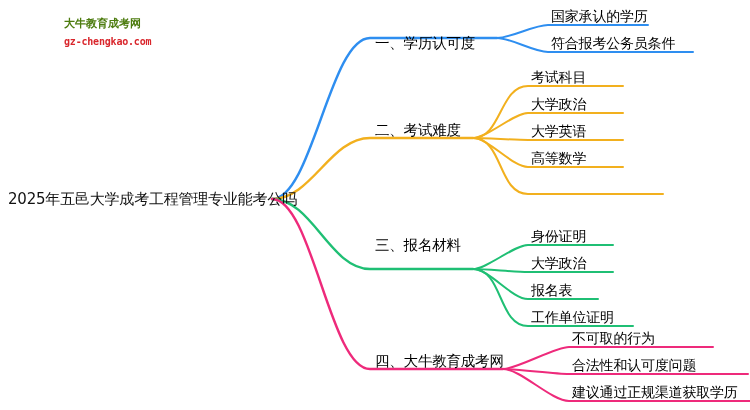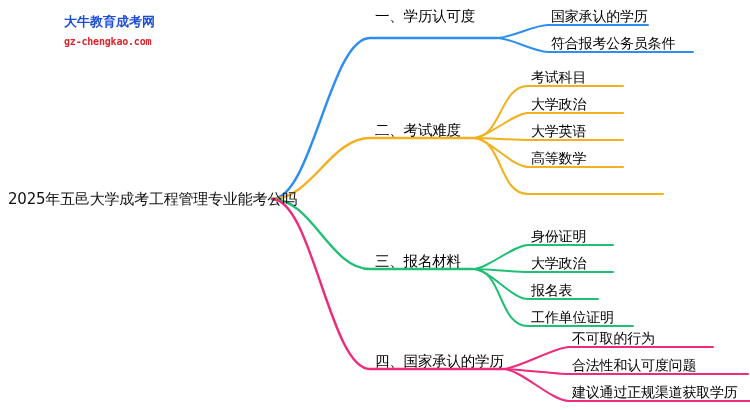--- a/index.html
+++ b/index.html
@@ -44,24 +44,24 @@
     width: 48px;
     height: 46px;
   }
   .logo-text-wrap {
     position: absolute;
     left: 52px;
     top: 4px;
     width: 140px;
   }
   .logo-title {
-    font-family: Liberation Mono, monospace;
-    font-size: 13px;
+    font-family: Liberation Sans, sans-serif;
+    font-size: 11px;
     font-weight: bold;
-    color: #1d4ed8;
+    color: #4d7c0f;
     letter-spacing: 0px;
     line-height: 22px;
     white-space: nowrap;
   }
   .logo-sub {
     font-family: "DejaVu Sans Mono", "Liberation Mono", monospace;
     font-size: 10px;
     font-weight: bold;
     color: #d9262c;
     line-height: 16px;
@@ -120,34 +120,34 @@
       <path d="M 473 269 C 489.5 269 511.5 299 528 299 L 598 299" stroke="#1fbf74" stroke-width="2" fill="none" stroke-linecap="round"></path>
       <path d="M 473 269 C 503 269 498 326 528 326 L 633 326" stroke="#1fbf74" stroke-width="2" fill="none" stroke-linecap="round"></path>
       <path d="M 272 199 C 312 199 330 369 370 369 L 503 369" stroke="#ee2a7b" stroke-width="2.4" fill="none" stroke-linecap="round"></path>
       <path d="M 503 369 C 517 369 555 347 569 347 L 713 347" stroke="#ee2a7b" stroke-width="2" fill="none" stroke-linecap="round"></path>
       <path d="M 503 369 C 517 369 555 374 569 374 L 748 374" stroke="#ee2a7b" stroke-width="2" fill="none" stroke-linecap="round"></path>
       <path d="M 503 369 C 520.6 369 551.4 401 569 401 L 750 401" stroke="#ee2a7b" stroke-width="2" fill="none" stroke-linecap="round"></path>
     </svg>
 
   <div class="node root-node">2025年五邑大学成考工程管理专业能考公吗</div>
 
-  <div class="node branch-node" style="left:375px; top:7px;text-align:center;">一、学历认可度</div>
+  <div class="node branch-node" style="left:375px; top:34px;text-align:center;">一、学历认可度</div>
   <div class="node leaf-node" style="left:551px; top:8px;">国家承认的学历</div>
   <div class="node leaf-node" style="left:551px; top:35px;">符合报考公务员条件</div>
 
   <div class="node branch-node" style="left:375px; top:121px;">二、考试难度</div>
   <div class="node leaf-node" style="left:531px; top:69px;">考试科目</div>
   <div class="node leaf-node" style="left:531px; top:96px;">大学政治</div>
   <div class="node leaf-node" style="left:531px; top:123px;">大学英语</div>
   <div class="node leaf-node" style="left:531px; top:150px;">高等数学</div>
 
-  <div class="node branch-node" style="left:375px; top:252px;">三、报名材料</div>
+  <div class="node branch-node" style="left:375px; top:236px;">三、报名材料</div>
   <div class="node leaf-node" style="left:531px; top:228px;">身份证明</div>
   <div class="node leaf-node" style="left:531px; top:255px;">大学政治</div>
   <div class="node leaf-node" style="left:531px; top:282px;text-align:right;">报名表</div>
   <div class="node leaf-node" style="left:531px; top:309px;">工作单位证明</div>
 
-  <div class="node branch-node" style="left:375px; top:352px;">四、国家承认的学历</div>
+  <div class="node branch-node" style="left:375px; top:352px;">四、大牛教育成考网</div>
   <div class="node leaf-node" style="left:572px; top:330px;">不可取的行为</div>
   <div class="node leaf-node" style="left:572px; top:357px;">合法性和认可度问题</div>
   <div class="node leaf-node" style="left:572px; top:384px;">建议通过正规渠道获取学历</div>
 
 </div>
 
 </body></html>

